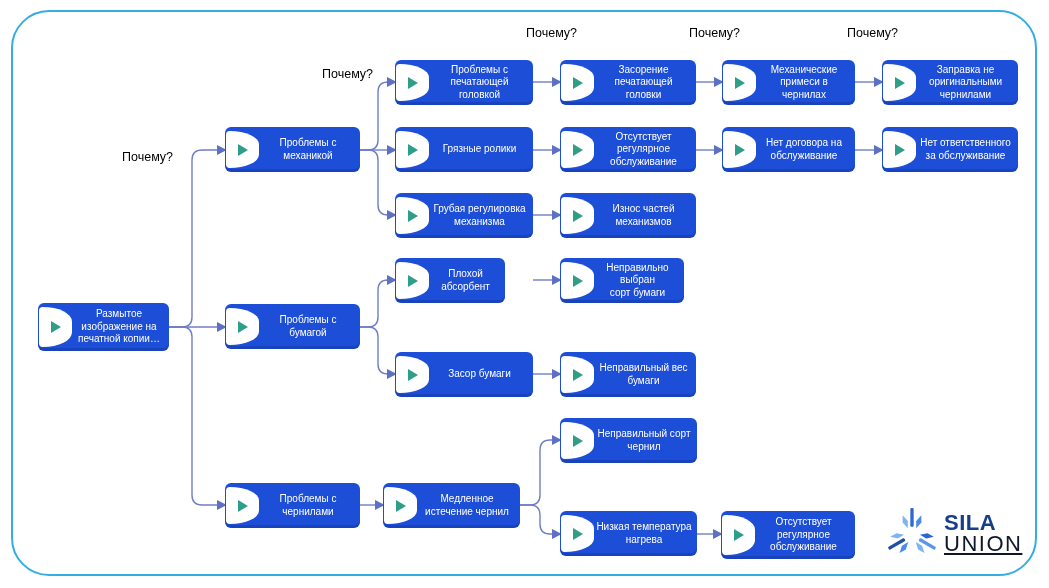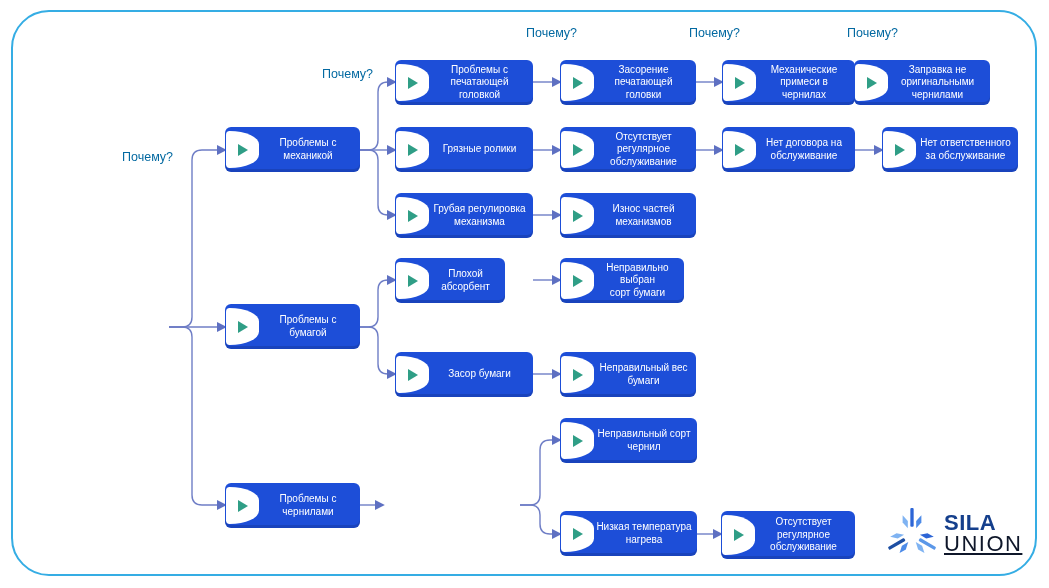--- a/index.html
+++ b/index.html
@@ -2,21 +2,21 @@
 <html><head>
 <meta charset="utf-8">
 <style>
   html,body{margin:0;padding:0;background:#ffffff;}
   body{width:1049px;height:588px;position:relative;overflow:hidden;
        font-family:"Liberation Sans", sans-serif;}
   .frame{position:absolute;left:11px;top:10px;width:1026px;height:566px;
          border:2px solid #35ade4;border-radius:38px;background:#ffffff;box-sizing:border-box;}
   .stage{position:absolute;left:0;top:0;width:1049px;height:588px;}
   svg.connectors{position:absolute;left:0;top:0;}
-  .why{position:absolute;color:#0369a1;font-size:12.5px;white-space:nowrap;}
+  .why{position:absolute;color:#000000;font-size:12.5px;white-space:nowrap;}
   .node{position:absolute;background:#1d4ed8;border-radius:6px;color:#ffffff;
         box-shadow:inset 0 -3px 0 rgba(0,0,0,0.13);display:flex;align-items:center;box-sizing:border-box;}
   .badge{position:absolute;left:1px;top:4px;bottom:4px;width:33px;background:#ffffff;
          border-radius:5px 40px 40px 5px / 5px 50% 50% 5px;
          display:flex;align-items:center;justify-content:center;}
   .tri{width:0;height:0;border-top:6px solid transparent;border-bottom:6px solid transparent;
        border-left:10px solid #2f9e86;margin-left:1px;}
   .lbl{flex:1;padding:2px 5px 2px 36px;text-align:center;font-size:10px;line-height:12.5px;
        white-space:pre-line;}
   .logo{position:absolute;left:886px;top:504px;display:flex;align-items:center;}
@@ -61,20 +61,28 @@
       <path d="M697,534 H714"></path>
     </g>
   </svg>
 
   <span class="why" style="left:122px;top:150px">Почему?</span>
   <span class="why" style="left:322px;top:67px">Почему?</span>
   <span class="why" style="left:526px;top:26px">Почему?</span>
   <span class="why" style="left:689px;top:26px">Почему?</span>
   <span class="why" style="left:847px;top:26px">Почему?</span>
 
+  <div class="node" style="left:38px;top:303px;width:131px;height:48px">
+    <span class="badge">
+        <i class="tri"></i>
+      </span>
+    <span class="lbl">Размытое
+изображение на
+печатной копии…</span>
+  </div>
   <div class="node" style="left:225px;top:127px;width:135px;height:45px">
     <span class="badge">
         <i class="tri"></i>
       </span>
     <span class="lbl">Проблемы с
 механикой</span>
   </div>
   <div class="node" style="left:225px;top:304px;width:135px;height:45px">
     <span class="badge">
         <i class="tri"></i>
@@ -114,20 +122,27 @@
         <i class="tri"></i>
       </span>
     <span class="lbl">Плохой абсорбент</span>
   </div>
   <div class="node" style="left:395px;top:352px;width:138px;height:45px">
     <span class="badge">
         <i class="tri"></i>
       </span>
     <span class="lbl">Засор бумаги</span>
   </div>
+  <div class="node" style="left:383px;top:483px;width:137px;height:45px">
+    <span class="badge">
+        <i class="tri"></i>
+      </span>
+    <span class="lbl">Медленное
+истечение чернил</span>
+  </div>
   <div class="node" style="left:560px;top:60px;width:136px;height:45px">
     <span class="badge">
         <i class="tri"></i>
       </span>
     <span class="lbl">Засорение
 печатающей головки</span>
   </div>
   <div class="node" style="left:560px;top:127px;width:136px;height:45px">
     <span class="badge">
         <i class="tri"></i>
@@ -178,21 +193,21 @@
     <span class="lbl">Механические
 примеси в чернилах</span>
   </div>
   <div class="node" style="left:722px;top:127px;width:133px;height:45px">
     <span class="badge">
         <i class="tri"></i>
       </span>
     <span class="lbl">Нет договора на
 обслуживание</span>
   </div>
-  <div class="node" style="left:854px;top:60px;width:136px;height:45px">
+  <div class="node" style="left:882px;top:60px;width:136px;height:45px">
     <span class="badge">
         <i class="tri"></i>
       </span>
     <span class="lbl">Заправка не
 оригинальными
 чернилами</span>
   </div>
   <div class="node" style="left:882px;top:127px;width:136px;height:45px">
     <span class="badge">
         <i class="tri"></i>

